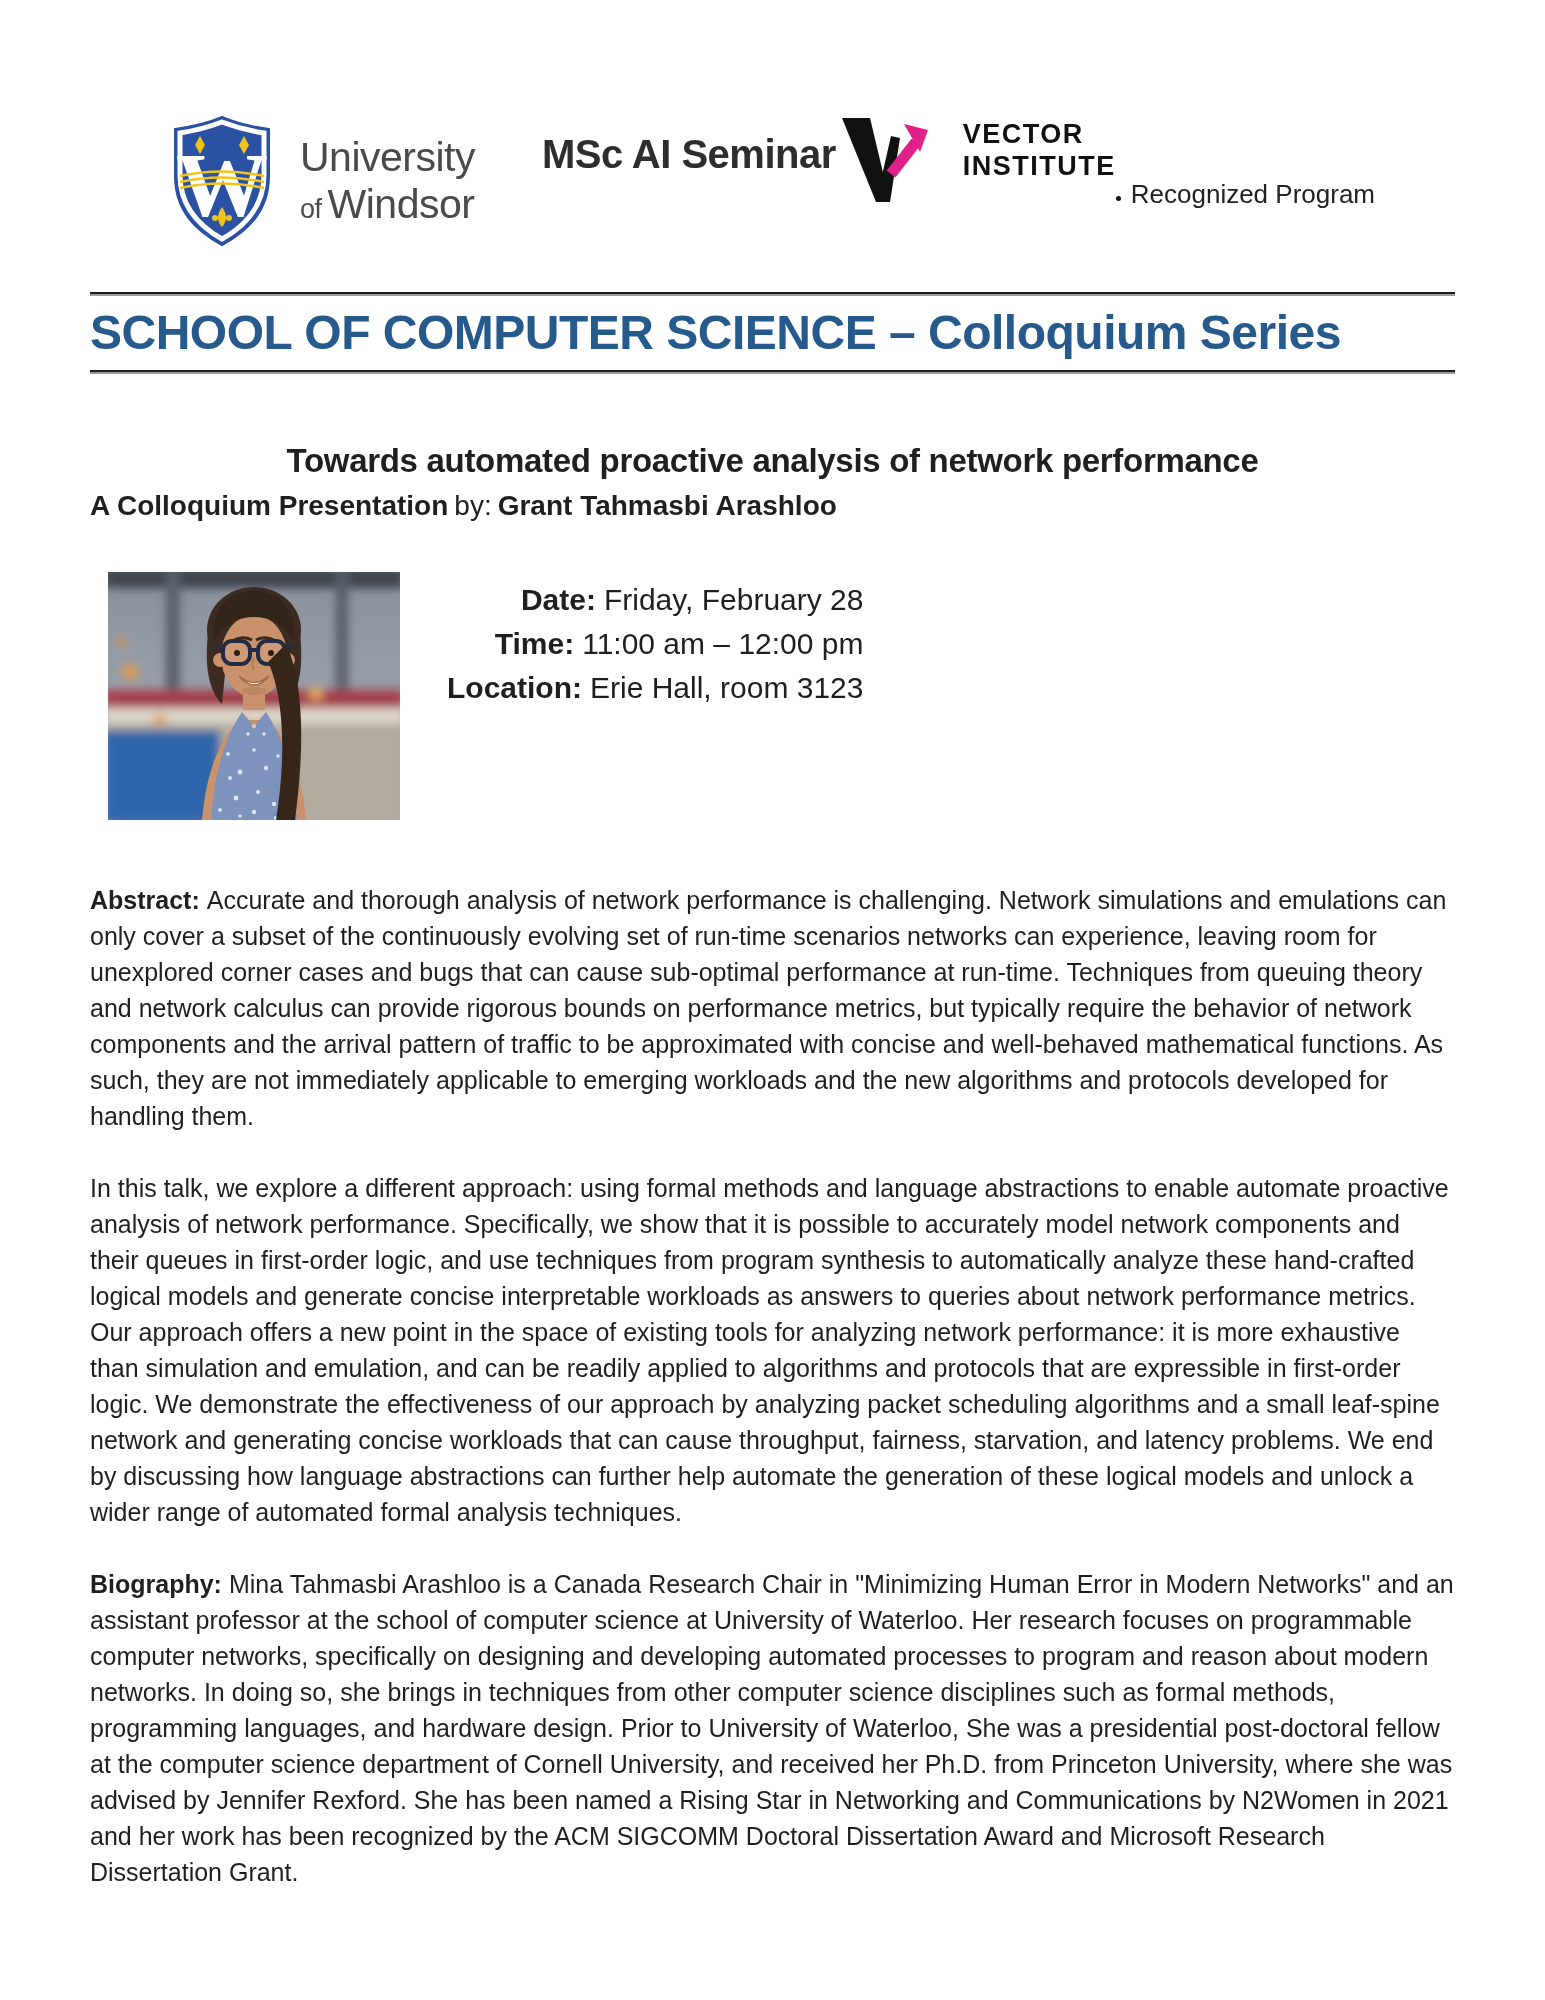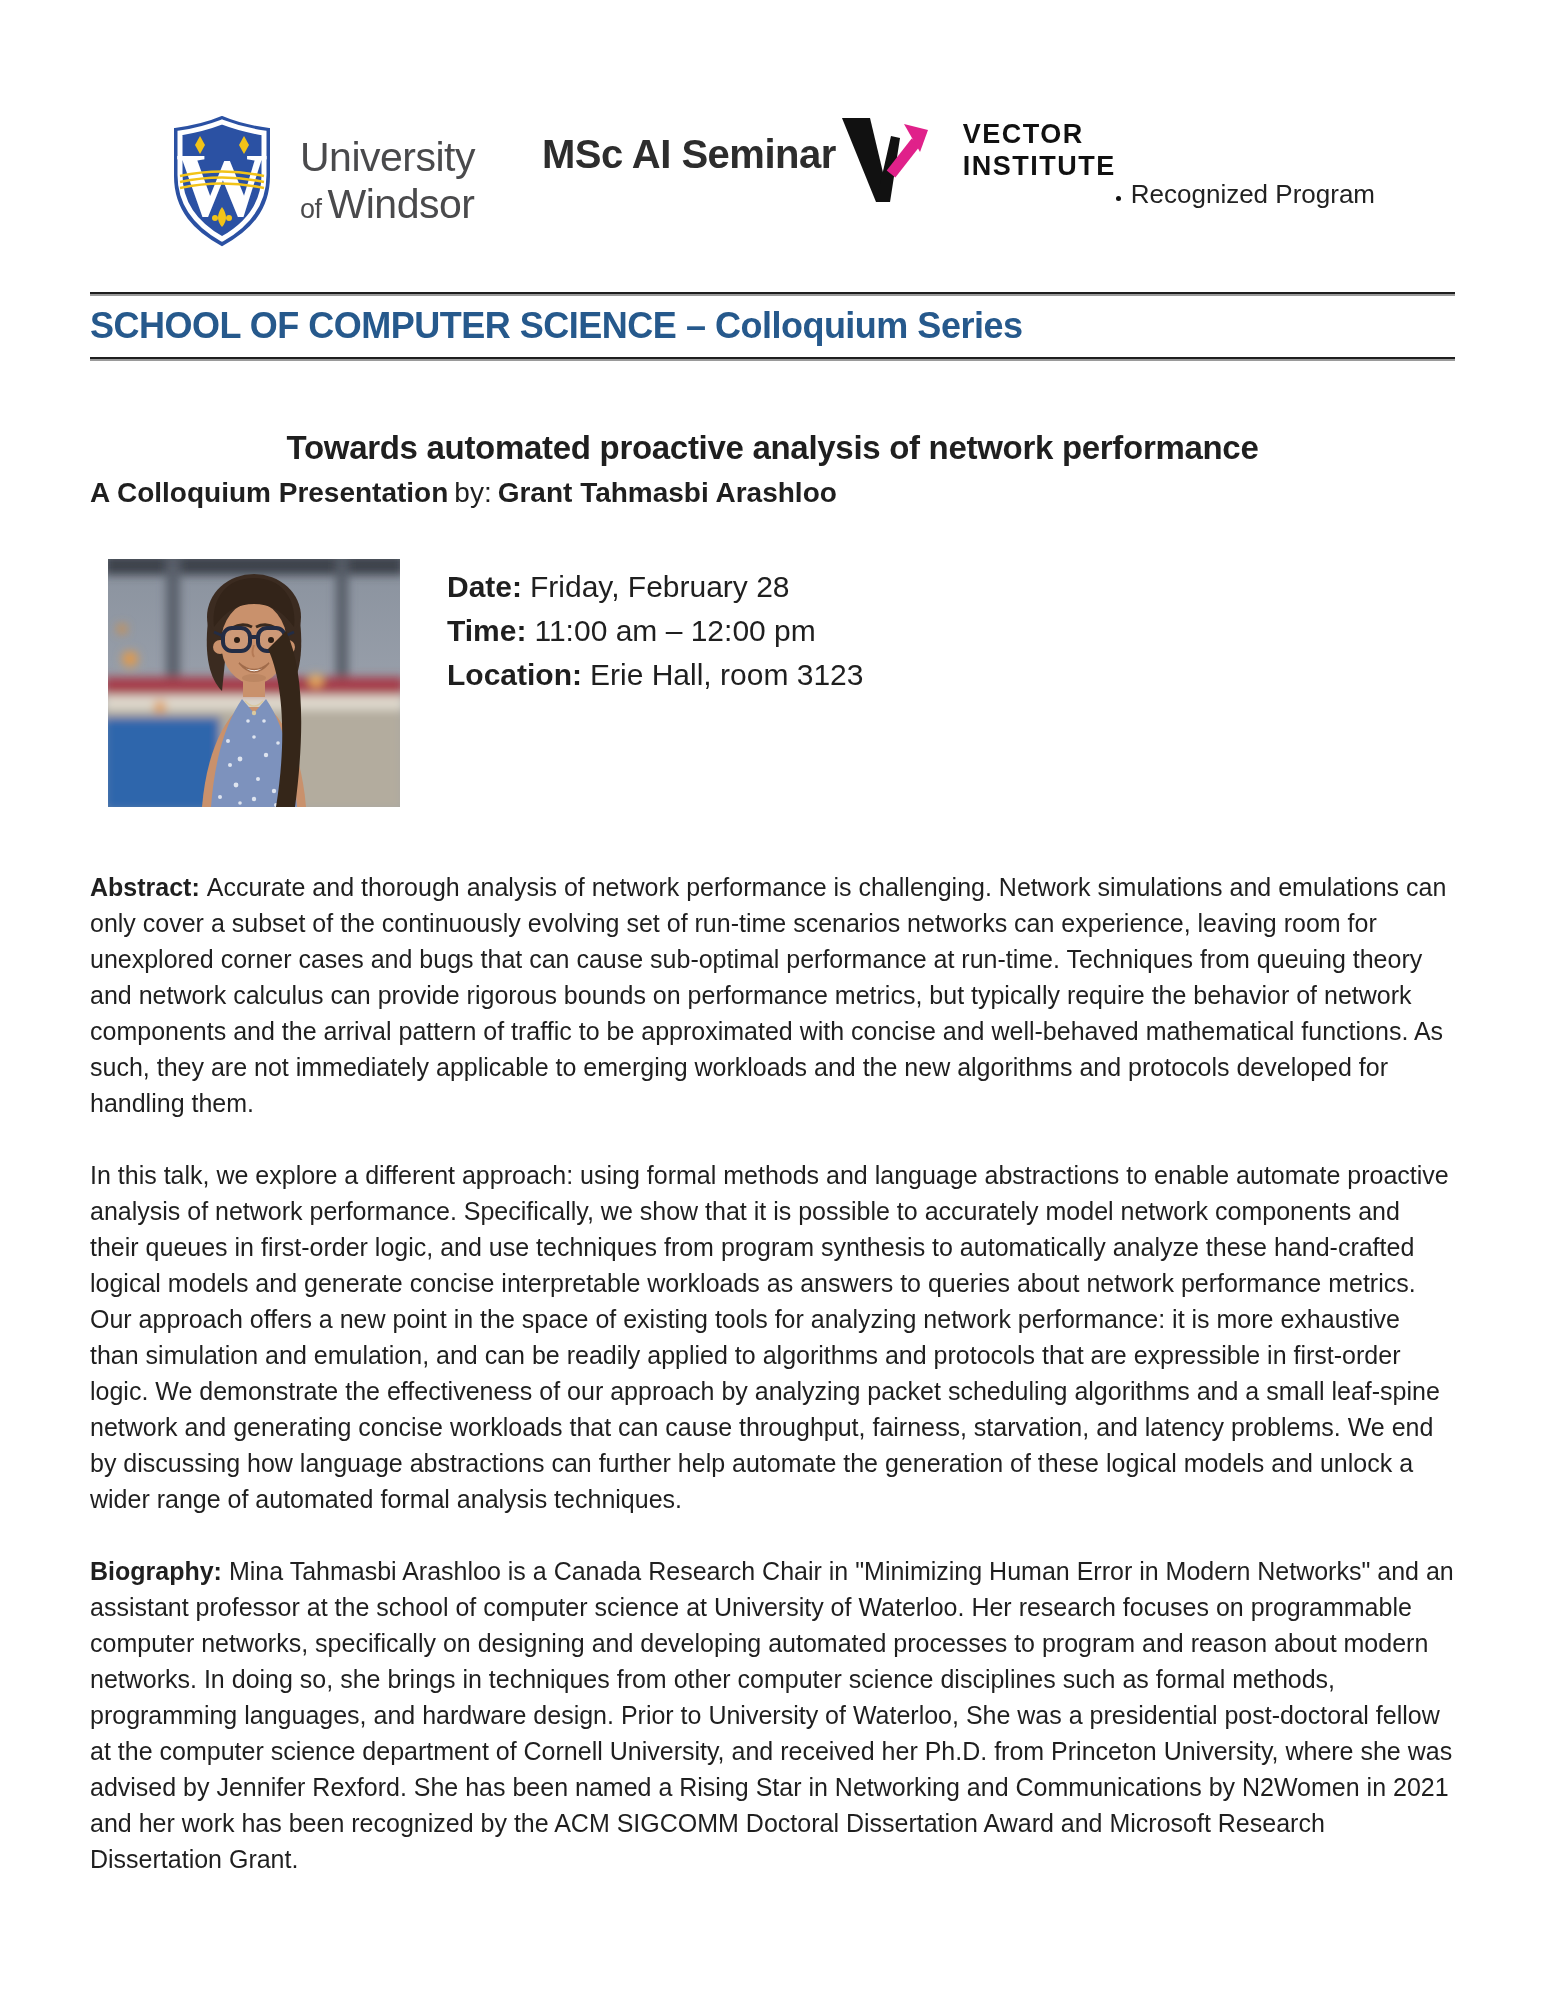--- a/index.html
+++ b/index.html
@@ -20,31 +20,31 @@
   .seminar-title{font-size:40px;font-weight:600;color:#2d2d2d;letter-spacing:-0.5px;}
   .vector-row{display:flex;align-items:flex-start;gap:27px;margin-top:16px;}
   .vector-name{font-size:27px;font-weight:700;letter-spacing:1.5px;color:#111;line-height:32px;margin-top:4px;}
   .vector-tagline-row{display:flex;align-items:center;gap:10px;margin-top:6px;align-self:flex-end;}
   .reg-dot{width:5px;height:5px;border-radius:50%;background:#111;display:inline-block;margin-top:8px;}
   .vector-tagline{font-size:26px;color:#222;}
 
   
   .rule{height:4px;margin:0 90px;background:linear-gradient(#1e1e1e 55%,#9a9a9a 55%);}
   .rule1{margin-top:44px;}
-  .banner-heading{font-size:36px;font-weight:700;color:#26598c;letter-spacing:-0.5px;margin:9px 90px 10px;}
+  .banner-heading{font-size:48px;font-weight:700;color:#26598c;letter-spacing:-0.5px;margin:9px 90px 10px;}
   .intro{font-size:28px;margin:16px 90px 0;color:#1f1f1f;}
 
   
   .talk-title{font-size:33px;font-weight:700;margin:68px 90px 0;letter-spacing:-0.3px;text-align:center;}
   .talk-subtitle{font-size:28px;margin:10px 90px 0;}
   .talk-subtitle .bold{font-weight:700;}
   .talk-subtitle .by{margin:0 6px;}
 
   
-  .event{display:flex;margin:50px 90px 0;padding-left:18px;align-items:flex-start;}
+  .event{display:flex;margin:50px 90px 0;padding-left:18px;align-items:flex-start;text-align:right;}
   .photo{flex:0 0 auto;width:292px;height:248px;display:block;}
   .event-details{margin-left:47px;margin-top:6px;}
   .detail-row{font-size:30px;line-height:44px;}
   .detail-row .lbl{font-weight:700;margin-right:8px;}
 
   
   .body-text{font-size:25px;line-height:36px;margin:0 90px;max-width:1365px;}
   .p-abstract{margin-top:62px;}
   .p-mid{margin-top:36px;}
   .p-bio{margin-top:36px;}

